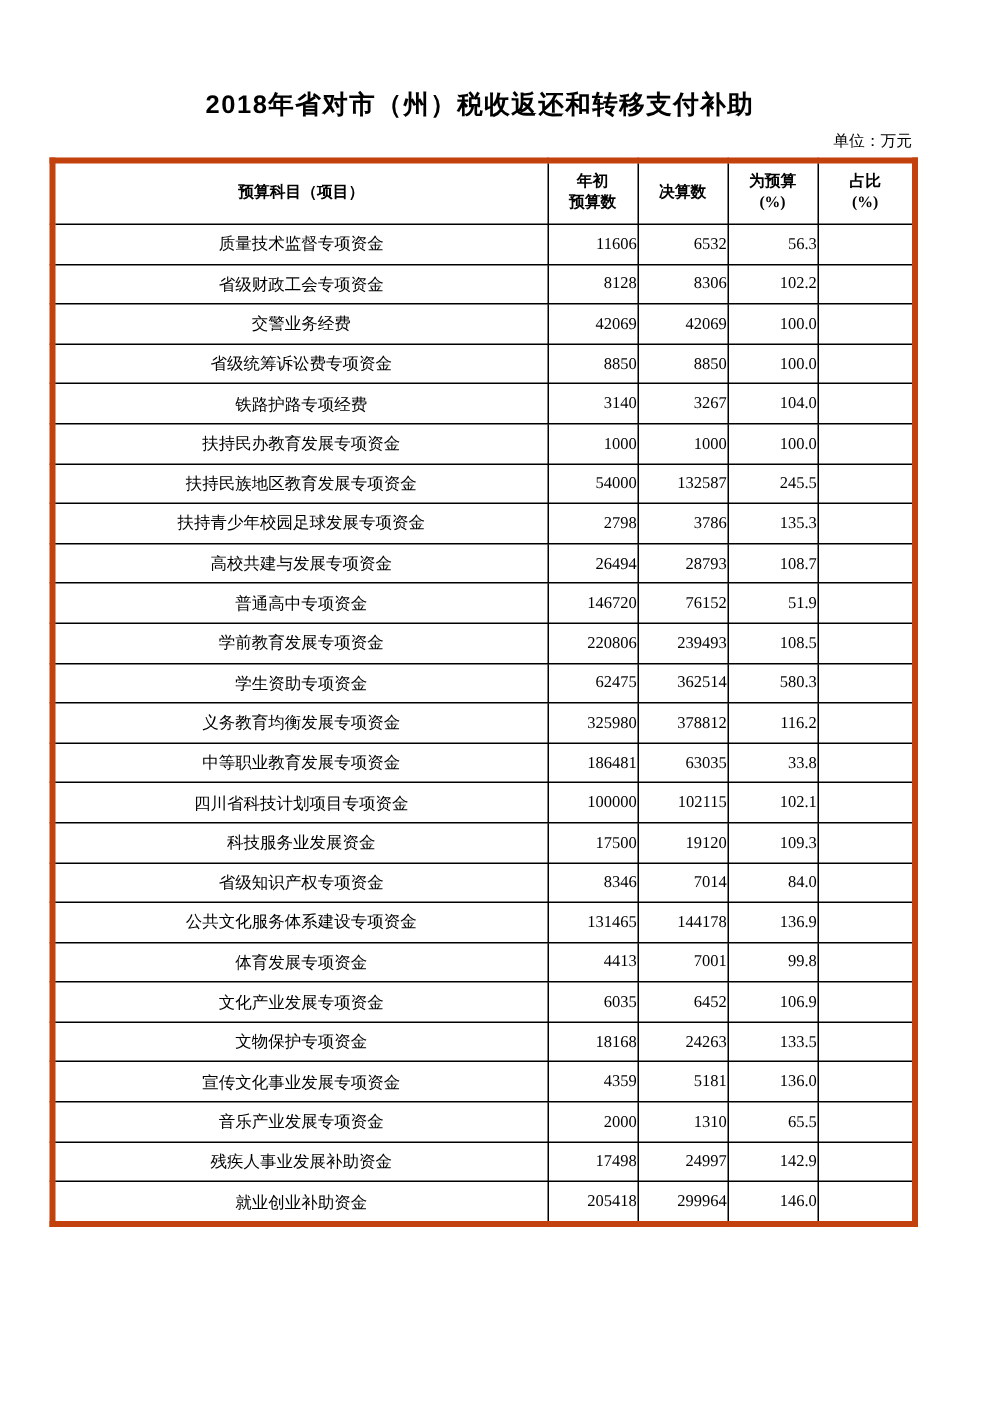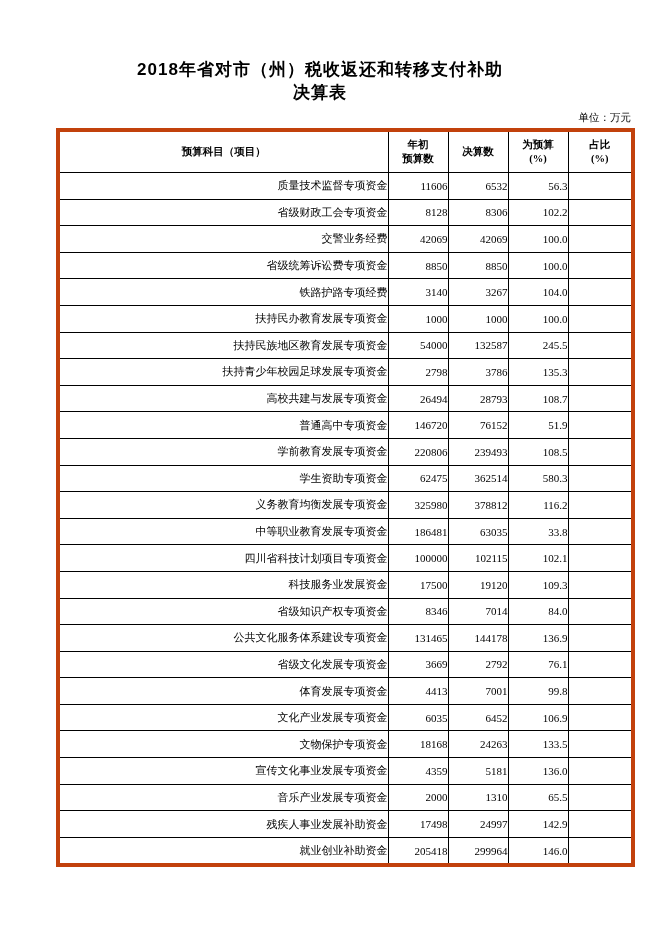--- a/index.html
+++ b/index.html
@@ -22,21 +22,21 @@
     width: 640px;
     text-align: center;
     font-family: "Liberation Sans", "DejaVu Sans", sans-serif;
     font-weight: bold;
     font-size: 17px;
     line-height: 23px;
     letter-spacing: 1px;
   }
   .content {
     width: 575px;
-    margin-left: 56px;
+    margin-left: 33px;
   }
   .unit-row {
     margin-top: 7px;
     margin-bottom: 3px;
     text-align: right;
     font-size: 10.5px;
     height: 14px;
     line-height: 14px;
   }
   table.budget-table {
@@ -59,37 +59,36 @@
     white-space: pre-line;
     line-height: 14px;
     padding: 0;
   }
   .budget-table tbody td {
     height: 25.6px;
     font-size: 11px;
     padding: 0;
   }
   td.td-item {
-    text-align: right;
+    text-align: center;
     padding-left: 26px;
   }
   td.td-num {
     text-align: right;
     padding-right: 3px;
     font-size: 10.5px;
   }
 </style>
 </head>
 <body>
 
 <div class="page">
 
   <div class="title-block">
     <div>2018年省对市（州）税收返还和转移支付补助</div>
-    <div>决算表</div>
   </div>
 
   <div class="content">
 
     <div class="unit-row">单位：万元</div>
 
     <table class="budget-table">
       <colgroup>
         <col style="width:330px">
         <col style="width:60px">
@@ -230,27 +229,20 @@
             <td class="td-num"></td>
           </tr>
           <tr>
             <td class="td-item">公共文化服务体系建设专项资金</td>
             <td class="td-num">131465</td>
             <td class="td-num">144178</td>
             <td class="td-num">136.9</td>
             <td class="td-num"></td>
           </tr>
           <tr>
-            <td class="td-item">省级文化发展专项资金</td>
-            <td class="td-num">3669</td>
-            <td class="td-num">2792</td>
-            <td class="td-num">76.1</td>
-            <td class="td-num"></td>
-          </tr>
-          <tr>
             <td class="td-item">体育发展专项资金</td>
             <td class="td-num">4413</td>
             <td class="td-num">7001</td>
             <td class="td-num">99.8</td>
             <td class="td-num"></td>
           </tr>
           <tr>
             <td class="td-item">文化产业发展专项资金</td>
             <td class="td-num">6035</td>
             <td class="td-num">6452</td>

